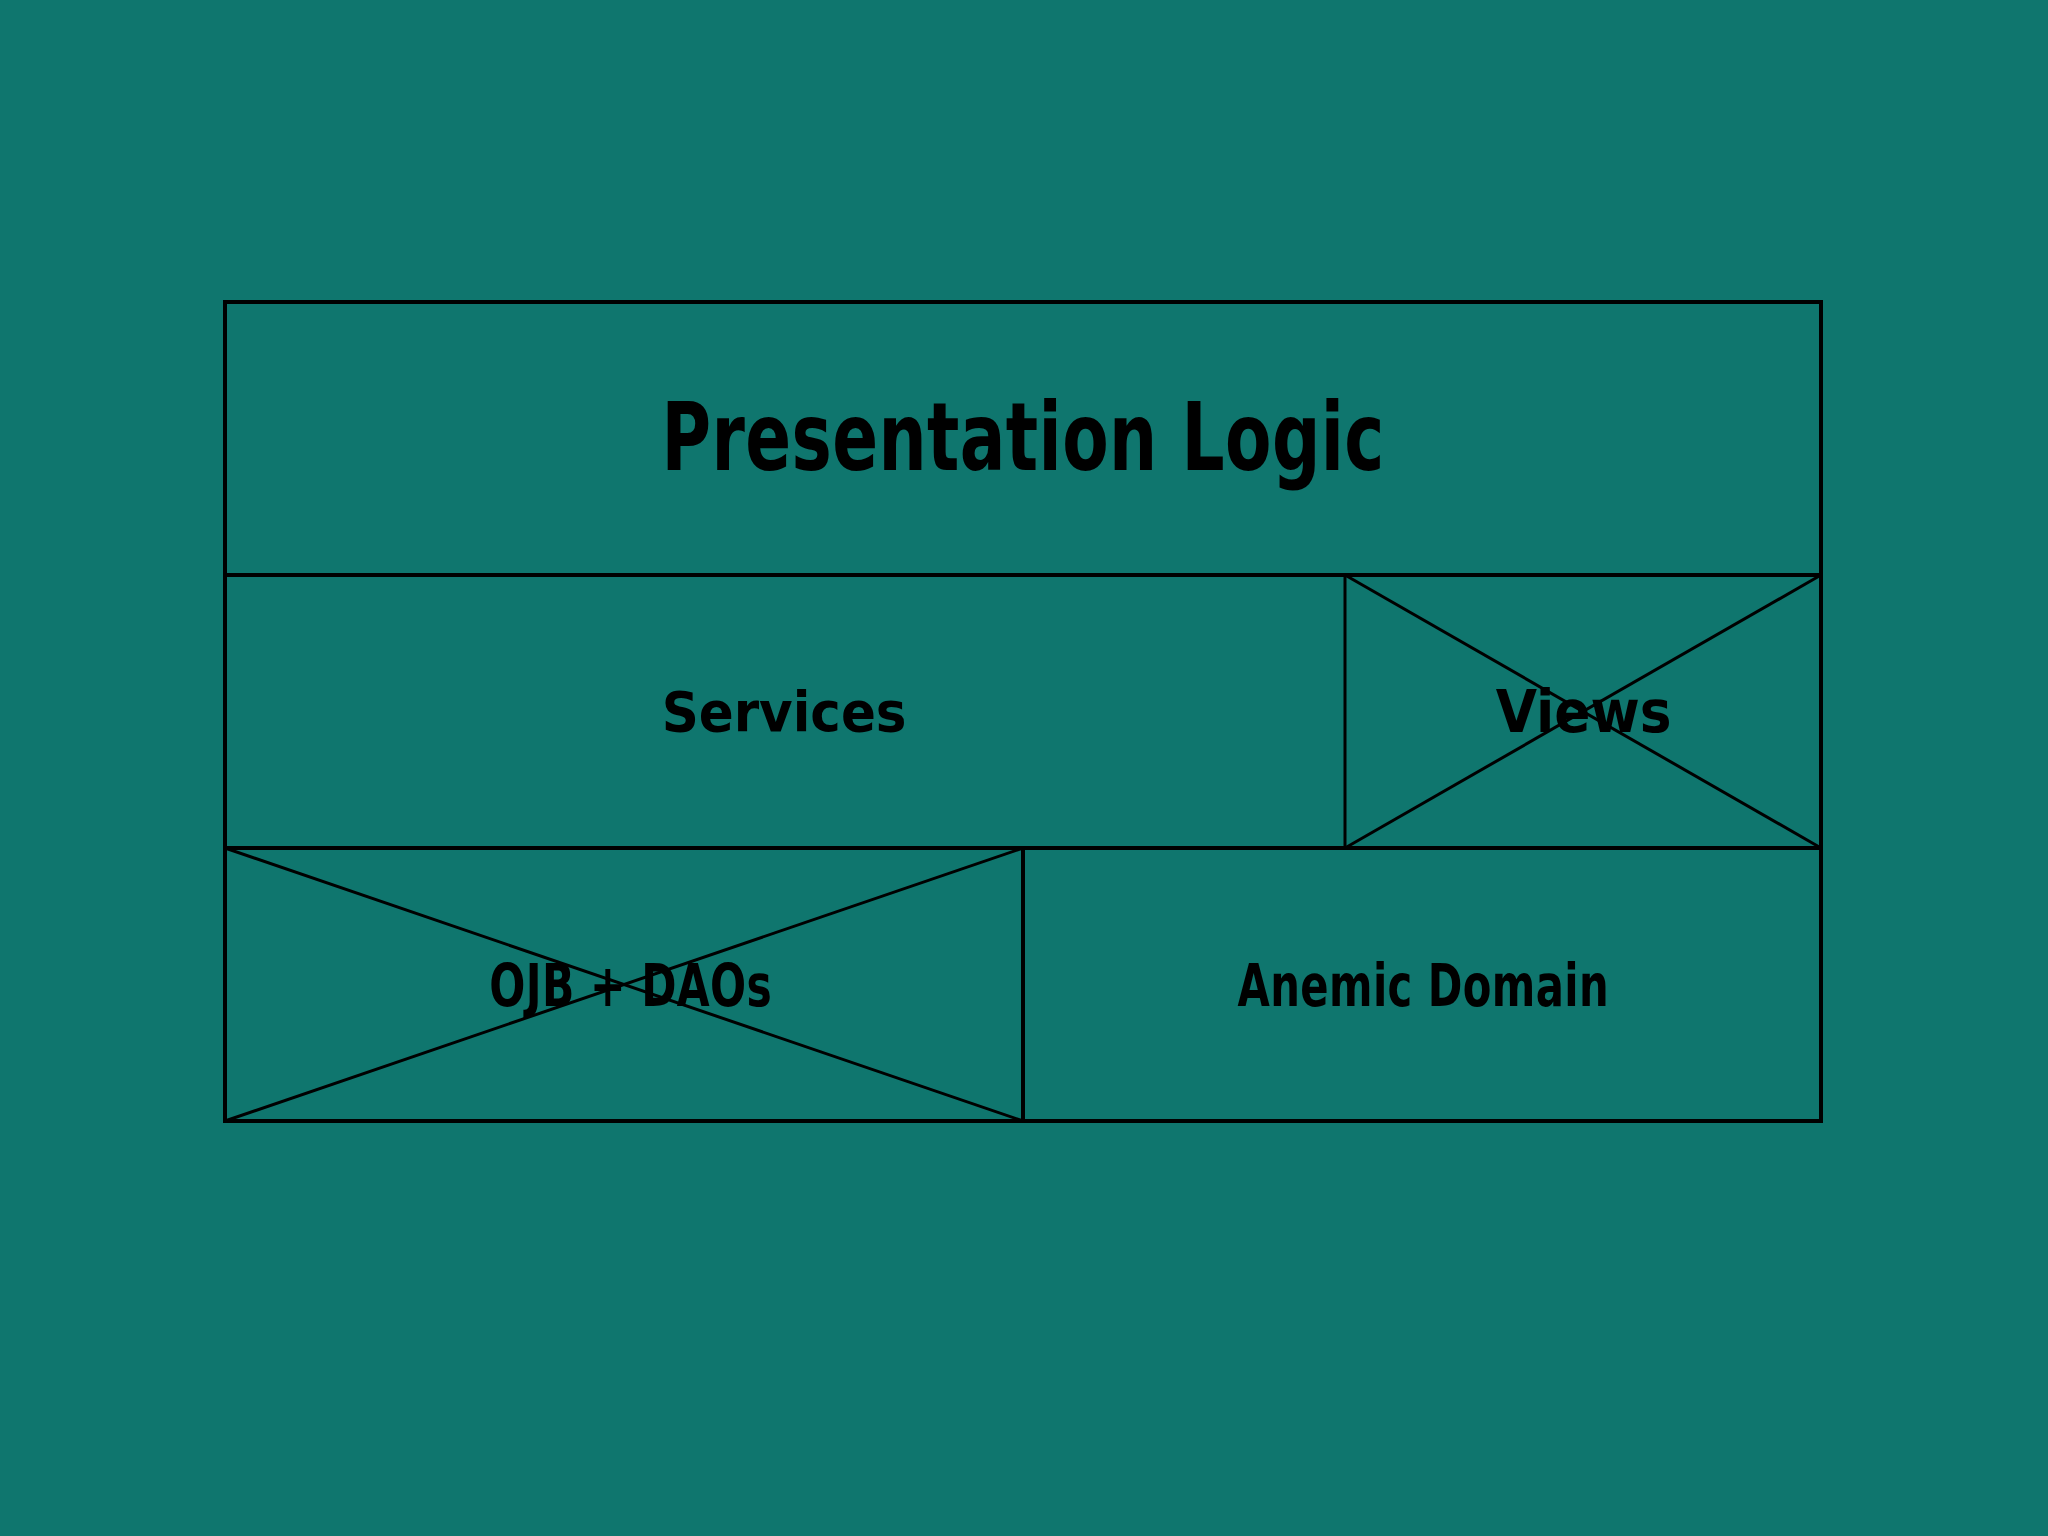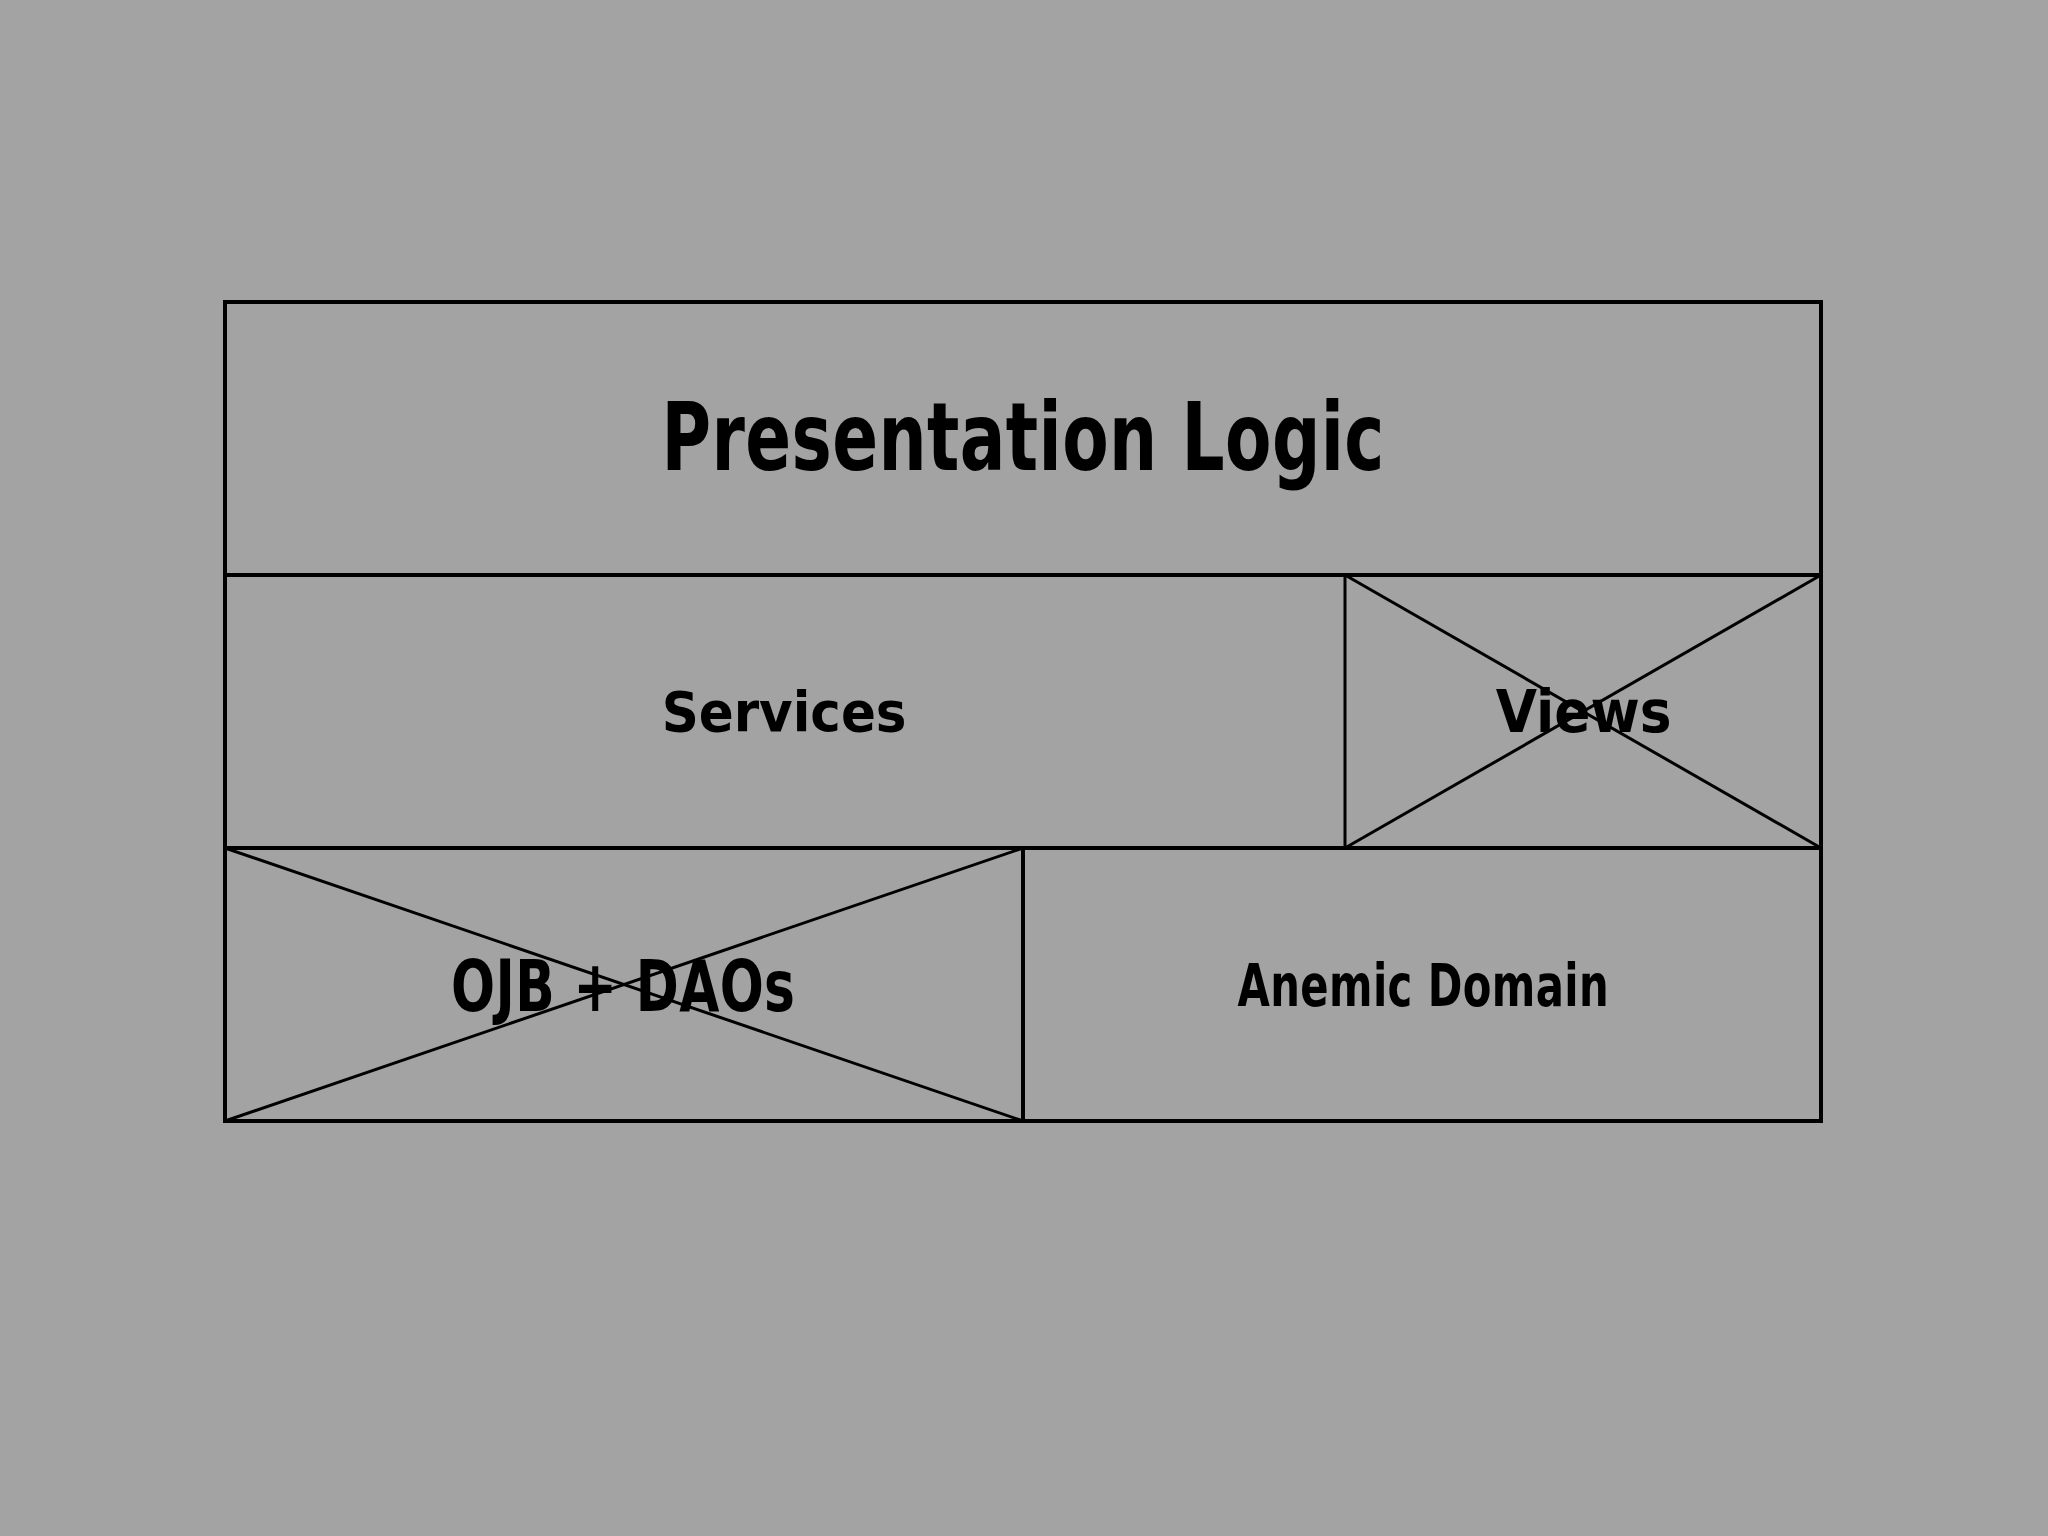--- a/index.html
+++ b/index.html
@@ -12,21 +12,21 @@
     width: 2048px;
     height: 1536px;
     overflow: hidden;
     font-family: "Liberation Sans", "DejaVu Sans", sans-serif;
   }
 
   #canvas {
     position: relative;
     width: 2048px;
     height: 1536px;
-    background: #a3a3a3;
+    background: #0f766e;
   }
 
   
   .diagram {
     position: absolute;
     left: 223px;
     top: 300px;
     width: 1600px;
     height: 823px;
   }
@@ -90,25 +90,25 @@
   #label-views {
     left: 1122px;
     top: 275px;
     width: 478px;
     height: 273px;
     font-size: 58px;
   }
 
   
   #label-ojb-daos {
-    left: 0px;
+    left: 8px;
     top: 548px;
     width: 800px;
     height: 275px;
-    font-size: 72px;
+    font-size: 59px;
   }
 
   
   #label-anemic-domain {
     left: 800px;
     top: 548px;
     width: 800px;
     height: 275px;
     font-size: 58px;
   }

